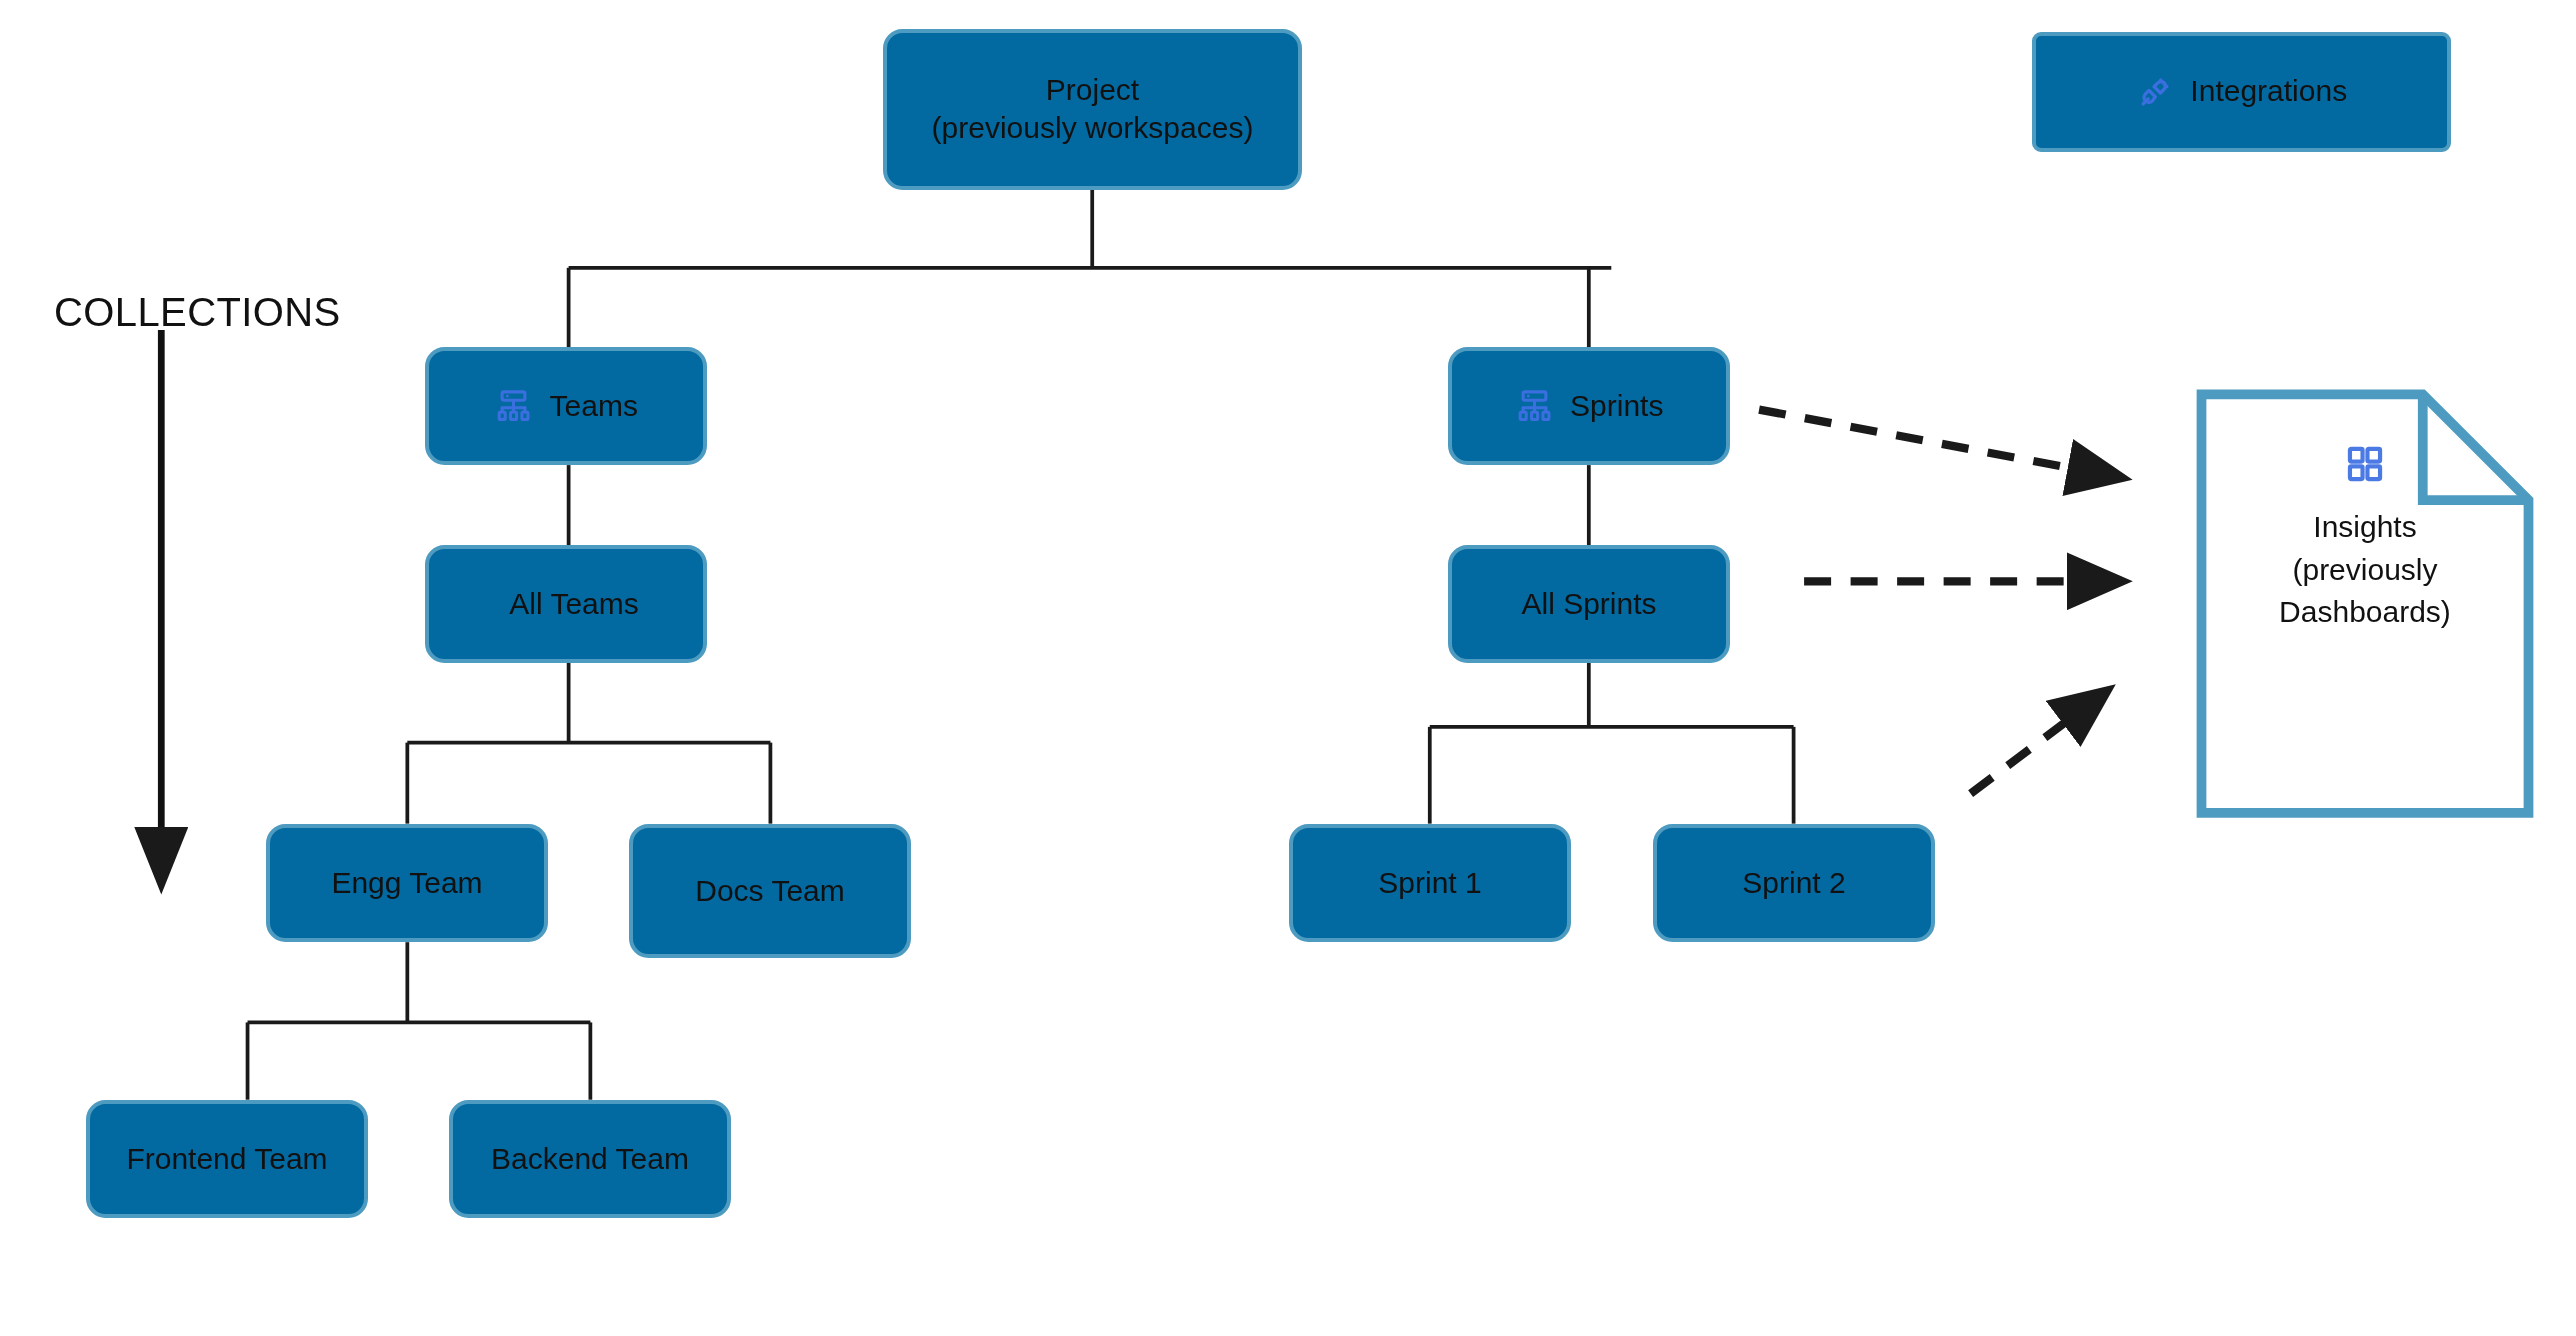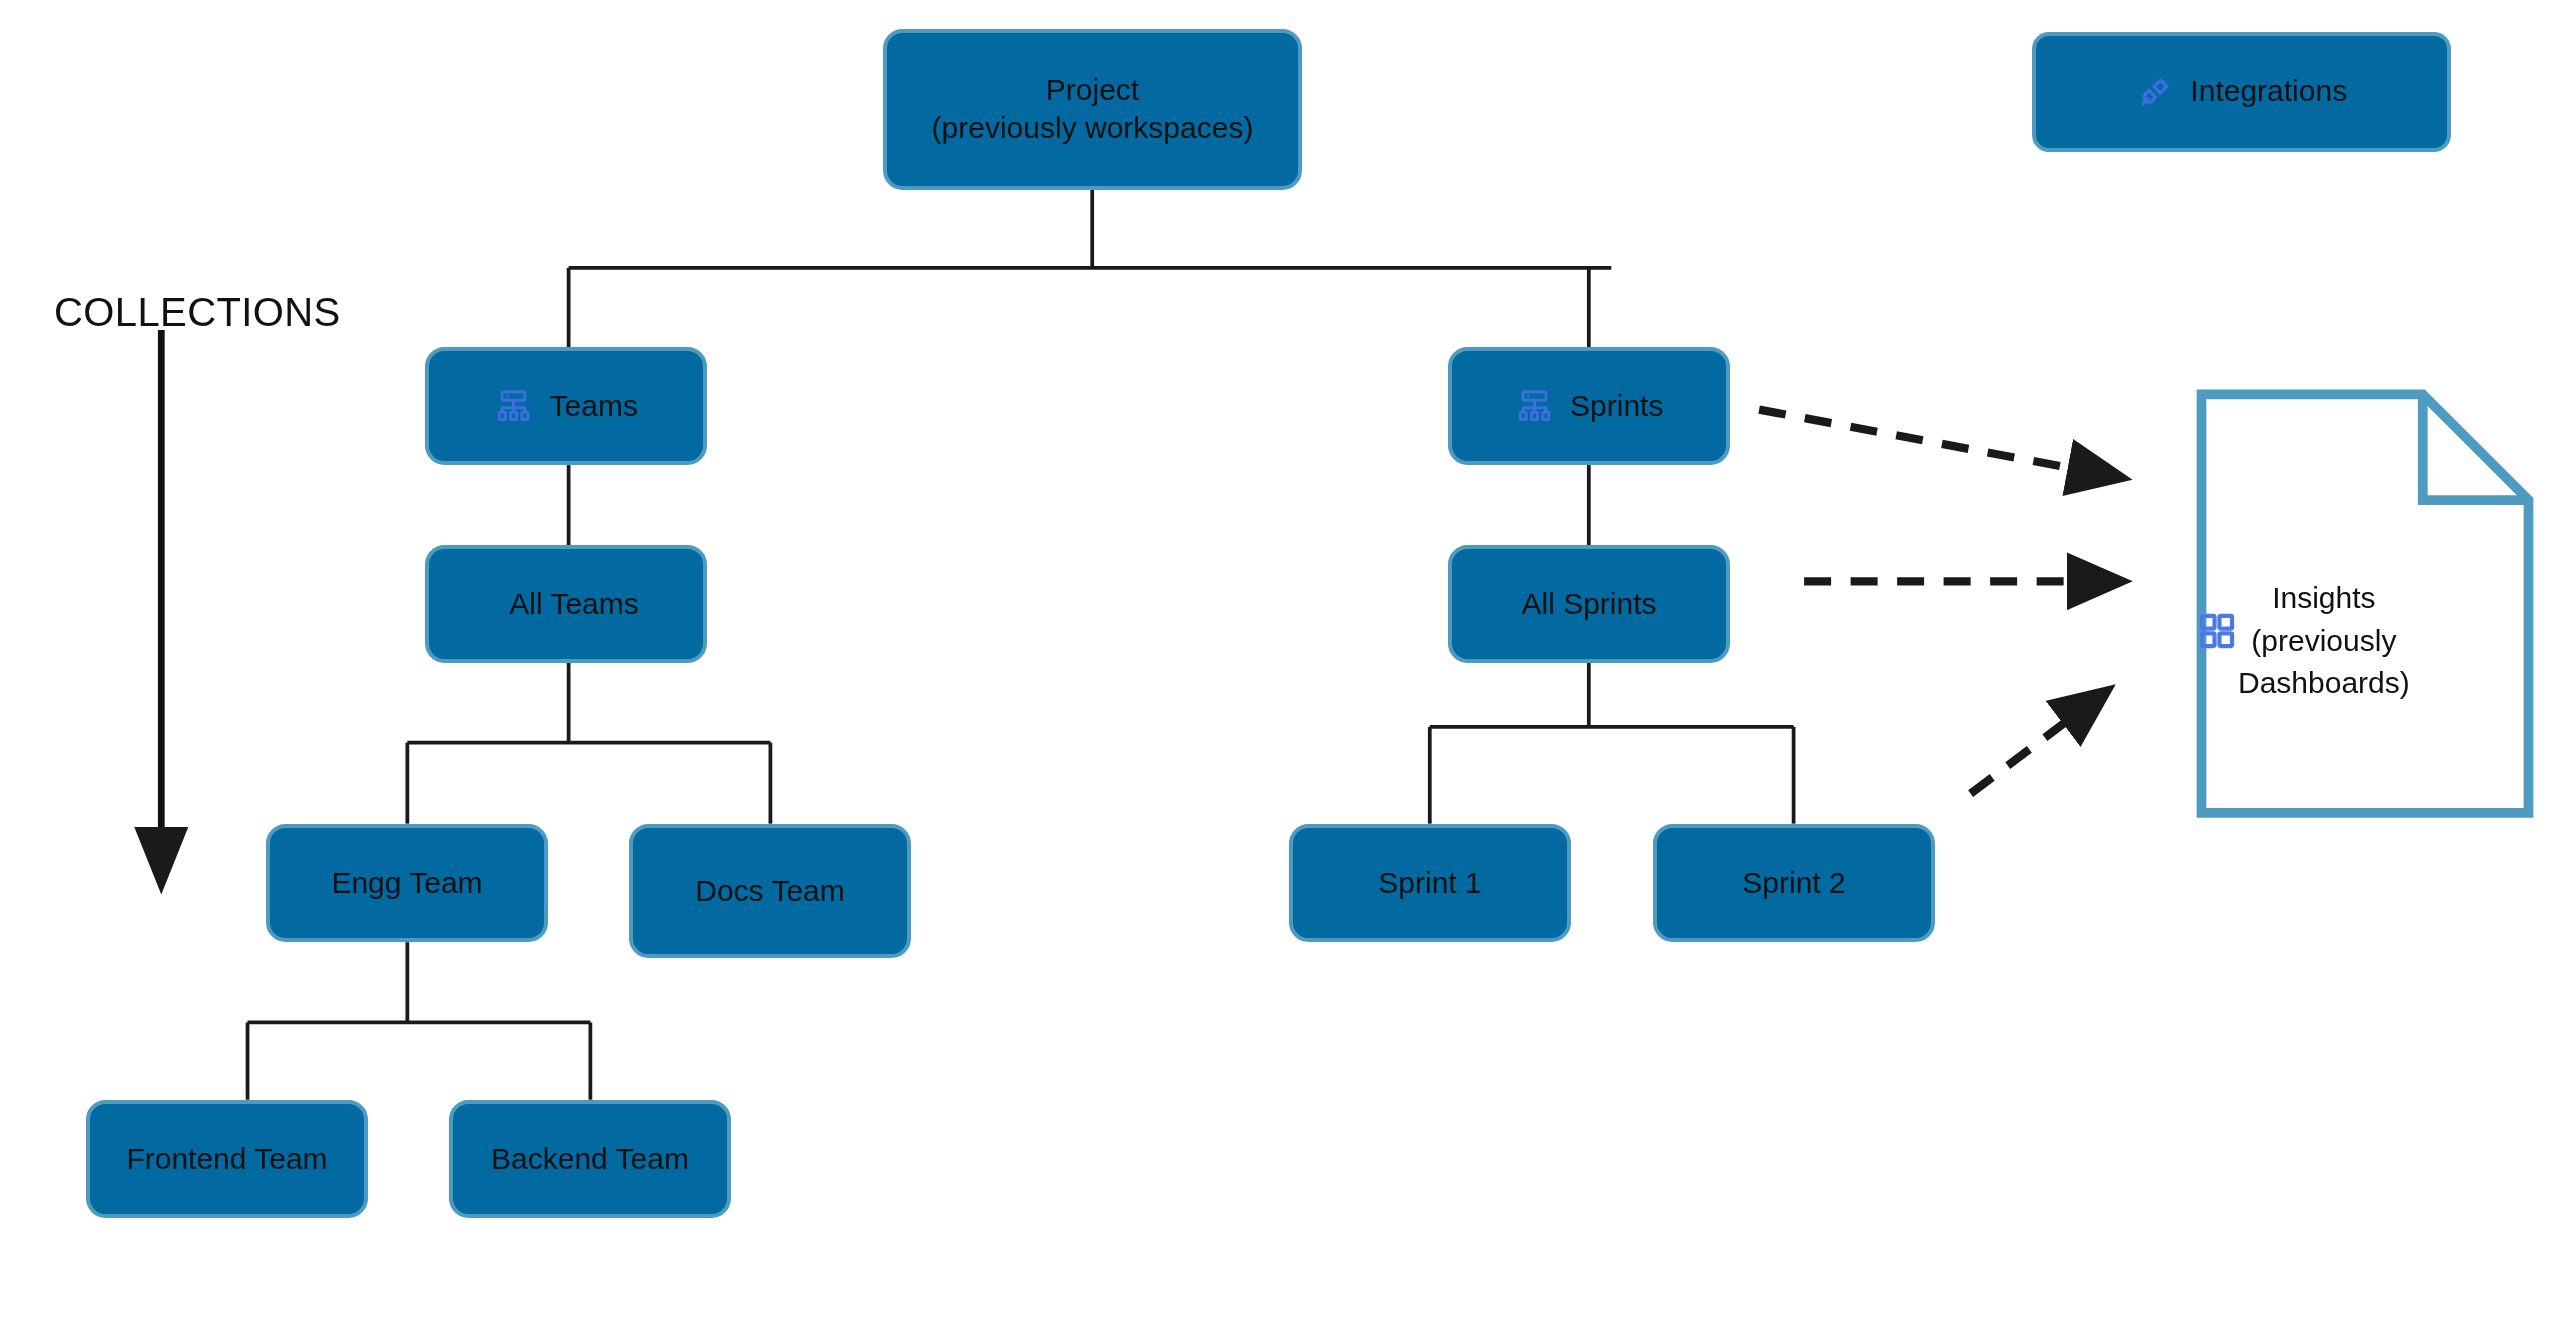--- a/index.html
+++ b/index.html
@@ -41,41 +41,41 @@
     line-height: 1.28;
     z-index: 3;
   }
   .node.with-icon {
     gap: 16.5px;
   }
   .node-label {
     white-space: pre-line;
   }
   .pill {
-    border-radius: 17px;
+    border-radius: 9px;
   }
   .section-label {
     position: absolute;
     font-size: 40px;
     letter-spacing: 0.4px;
     color: #111111;
     z-index: 3;
   }
   .doc-node {
     position: absolute;
     z-index: 3;
   }
   .doc-node .doc-content {
     position: absolute;
     left: 0;
     top: 0;
     width: 100%;
     height: 100%;
     display: flex;
-    flex-direction: row;
+    flex-direction: column;
     align-items: center;
     justify-content: flex-start;
     padding-top: 54px;
     box-sizing: border-box;
     text-align: center;
     font-size: 30px;
     line-height: 1.42;
     color: #111111;
   }
   .doc-node .doc-label {

